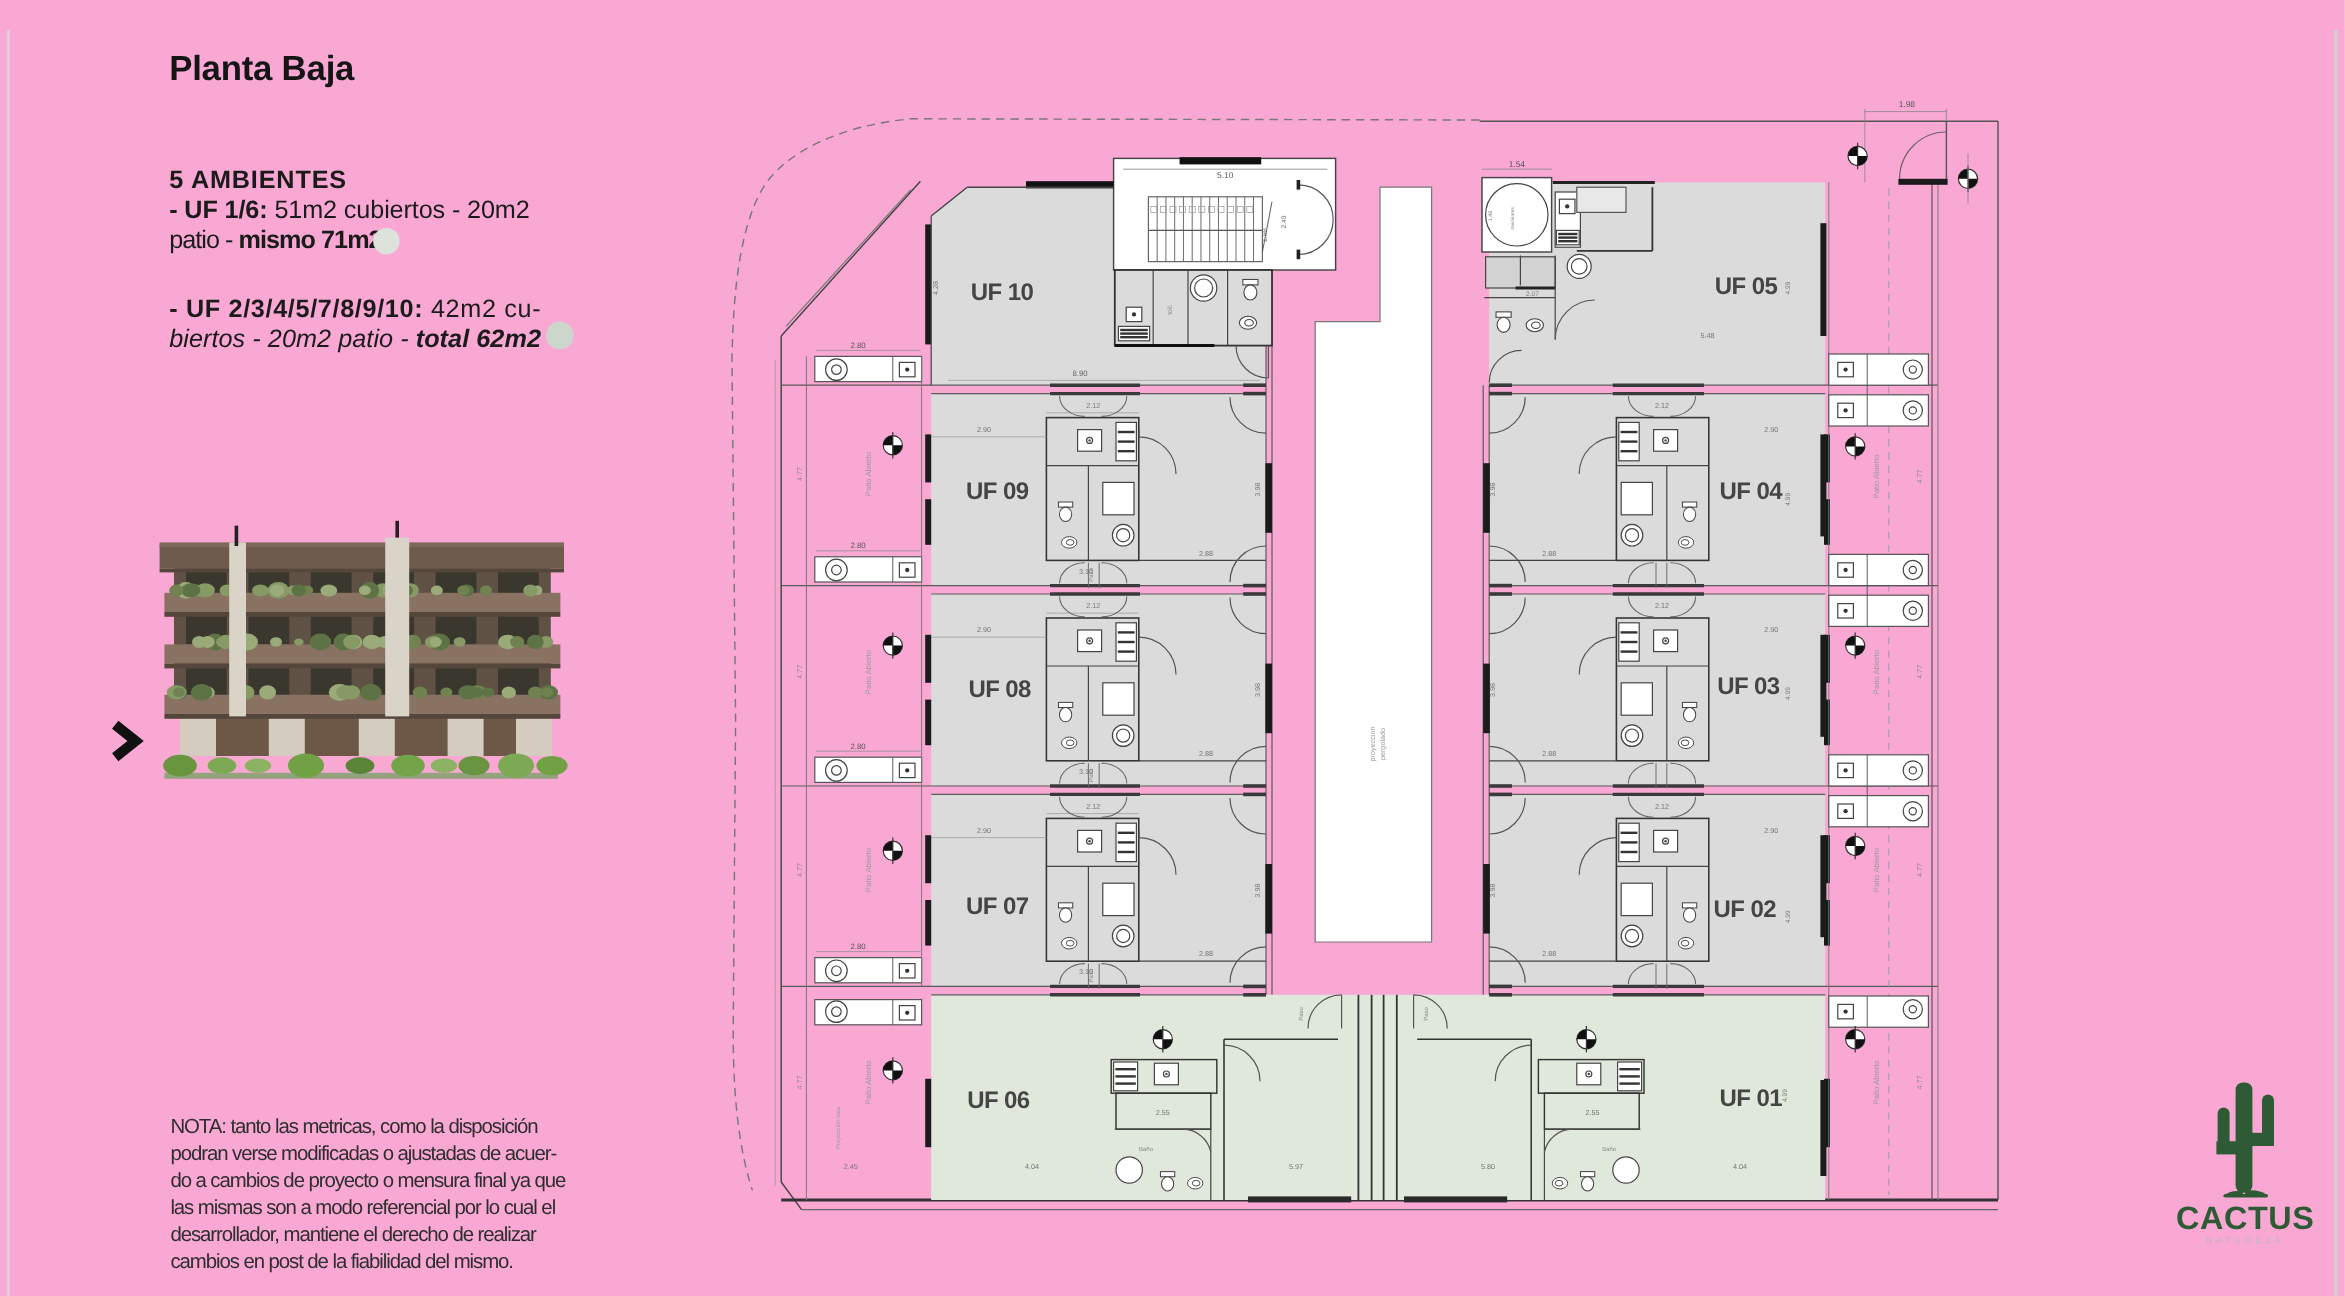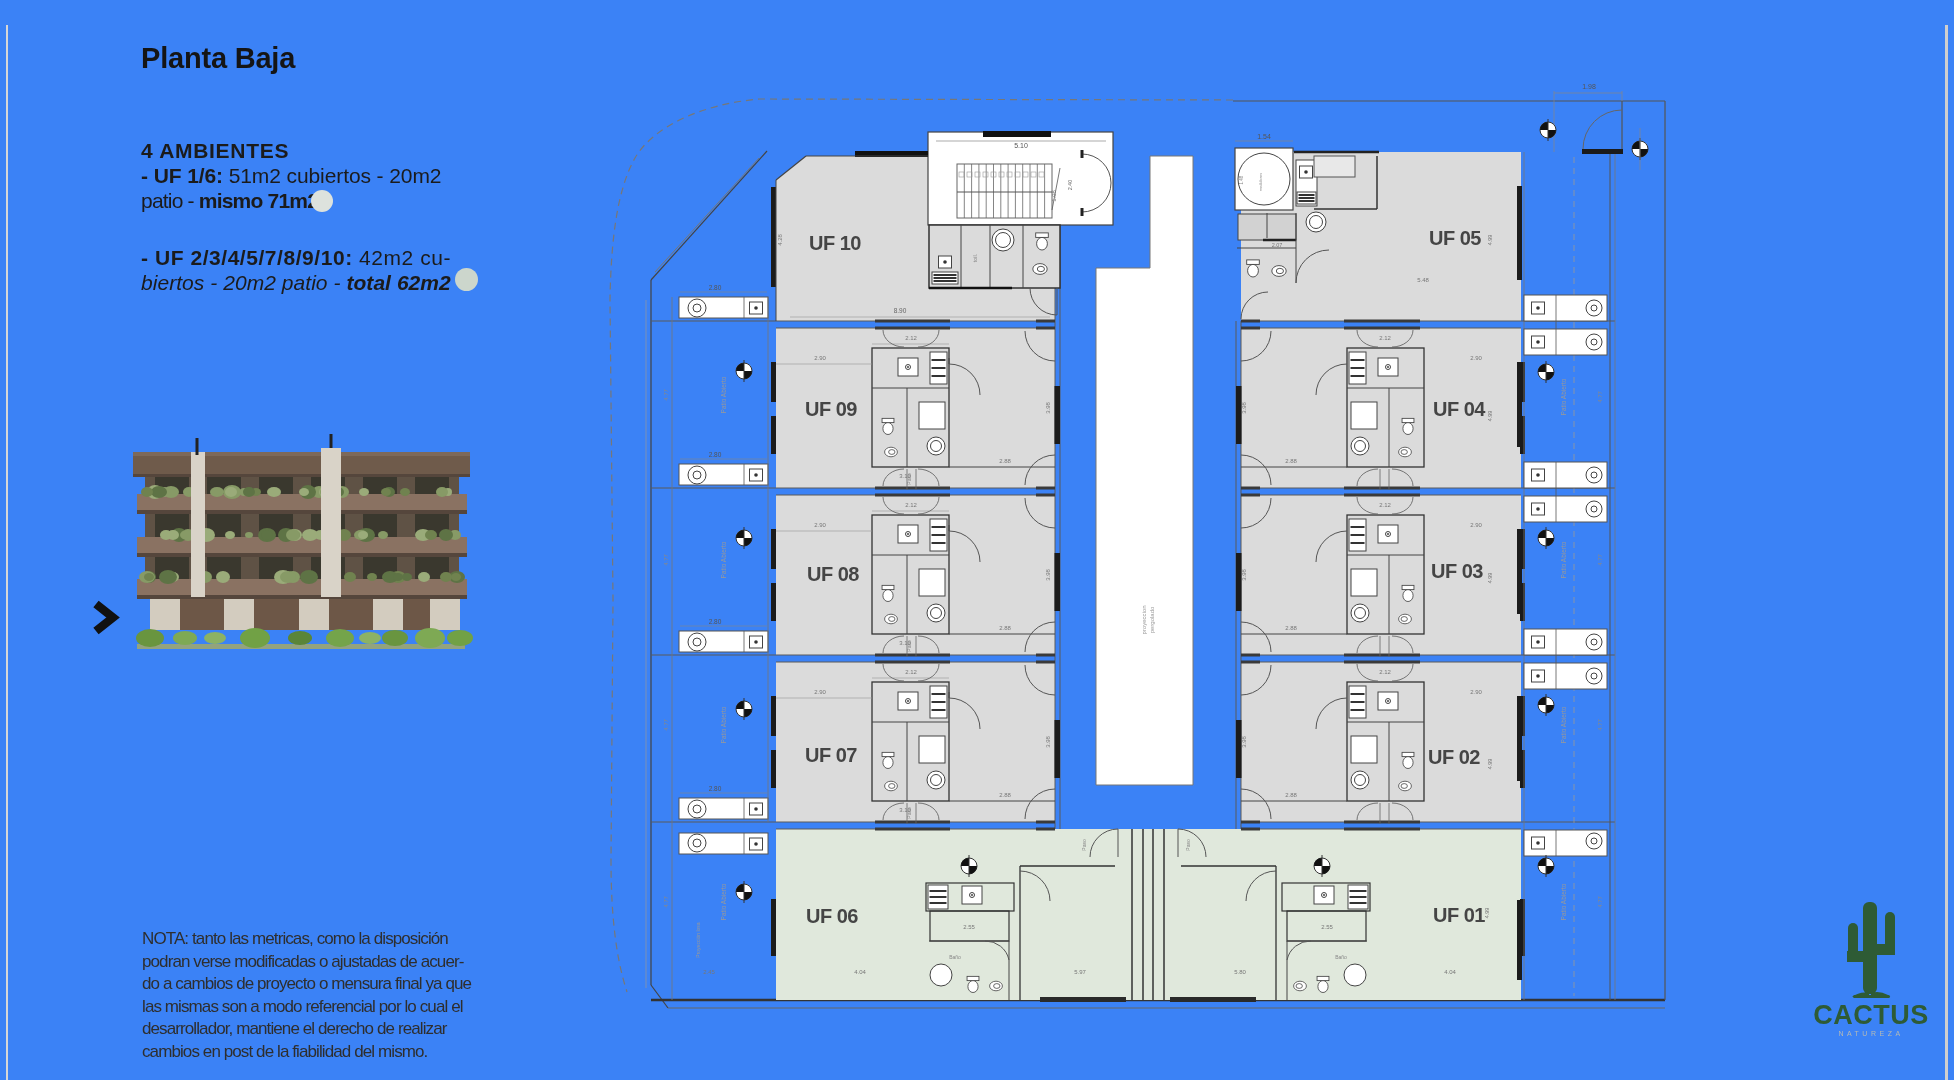--- a/index.html
+++ b/index.html
@@ -1,25 +1,25 @@
 <!DOCTYPE html>
 <html><head><meta charset="utf-8"><style>
 html,body{margin:0;padding:0;background:#fff;width:1954px;height:1080px;overflow:hidden;}
 *{font-family:"Liberation Sans",sans-serif;}
 .abs{position:absolute;}
 </style></head><body>
-<div class="abs" style="left:0;top:0;width:1954px;height:1080px;background:#3b82f6;">
+<div class="abs" style="left:0;top:0;width:1954px;height:1080px;background:#f9a8d4;">
 
 <div class="abs" style="left:6px;top:25px;width:2px;height:1055px;background:#d7d7d7;"></div>
 
 <div class="abs" style="left:1945px;top:25px;width:3px;height:1055px;background:#cfcfcf;"></div>
 
 <div class="abs" style="left:141px;top:42px;font-size:29px;font-weight:bold;color:#151515;letter-spacing:-0.2px;">Planta Baja</div>
 
-<div class="abs" style="left:141px;top:138px;font-size:21px;color:#1b1b1b;line-height:25px;white-space:nowrap;"><b style="letter-spacing:0.7px;">4 AMBIENTES</b><br><span style="letter-spacing:-0.1px;margin-top:24px;"><b>- UF 1/6:</b> 51m2 cubiertos - 20m2</span><br><span style="letter-spacing:-0.8px;">patio - <b>mismo 71m2</b></span></div>
+<div class="abs" style="left:141px;top:138px;font-size:21px;color:#1b1b1b;line-height:25px;white-space:nowrap;"><b style="letter-spacing:0.7px;">5 AMBIENTES</b><br><span style="letter-spacing:-0.1px;margin-top:24px;"><b>- UF 1/6:</b> 51m2 cubiertos - 20m2</span><br><span style="letter-spacing:-0.8px;">patio - <b>mismo 71m2</b></span></div>
 
 <div class="abs" style="left:311px;top:190px;width:22px;height:22px;border-radius:50%;background:#dde2dd;"></div>
 
 <div class="abs" style="left:141px;top:245px;font-size:21px;color:#1b1b1b;line-height:25px;white-space:nowrap;"><span style="letter-spacing:0.55px;"><b>- UF 2/3/4/5/7/8/9/10:</b> 42m2 cu-</span><br><span style="letter-spacing:0.05px;font-style:italic;">biertos - 20m2 patio - <b>total 62m2</b></span></div>
 
 <div class="abs" style="left:455px;top:268px;width:23px;height:23px;border-radius:50%;background:#ccd6cc;"></div>
 
 <div class="abs" style="left:142px;top:928px;font-size:17px;color:#2e2e2e;line-height:22.5px;letter-spacing:-0.9px;white-space:nowrap;">NOTA: tanto las metricas, como la disposición<br>podran verse modificadas o ajustadas de acuer-<br>do a cambios de proyecto o mensura final ya que<br>las mismas son a modo referencial por lo cual el<br>desarrollador, mantiene el derecho de realizar<br>cambios en post de la fiabilidad del mismo.</div>
 <svg class="abs" style="left:0;top:0;" width="1954" height="1080" viewBox="0 0 1954 1080">
 

